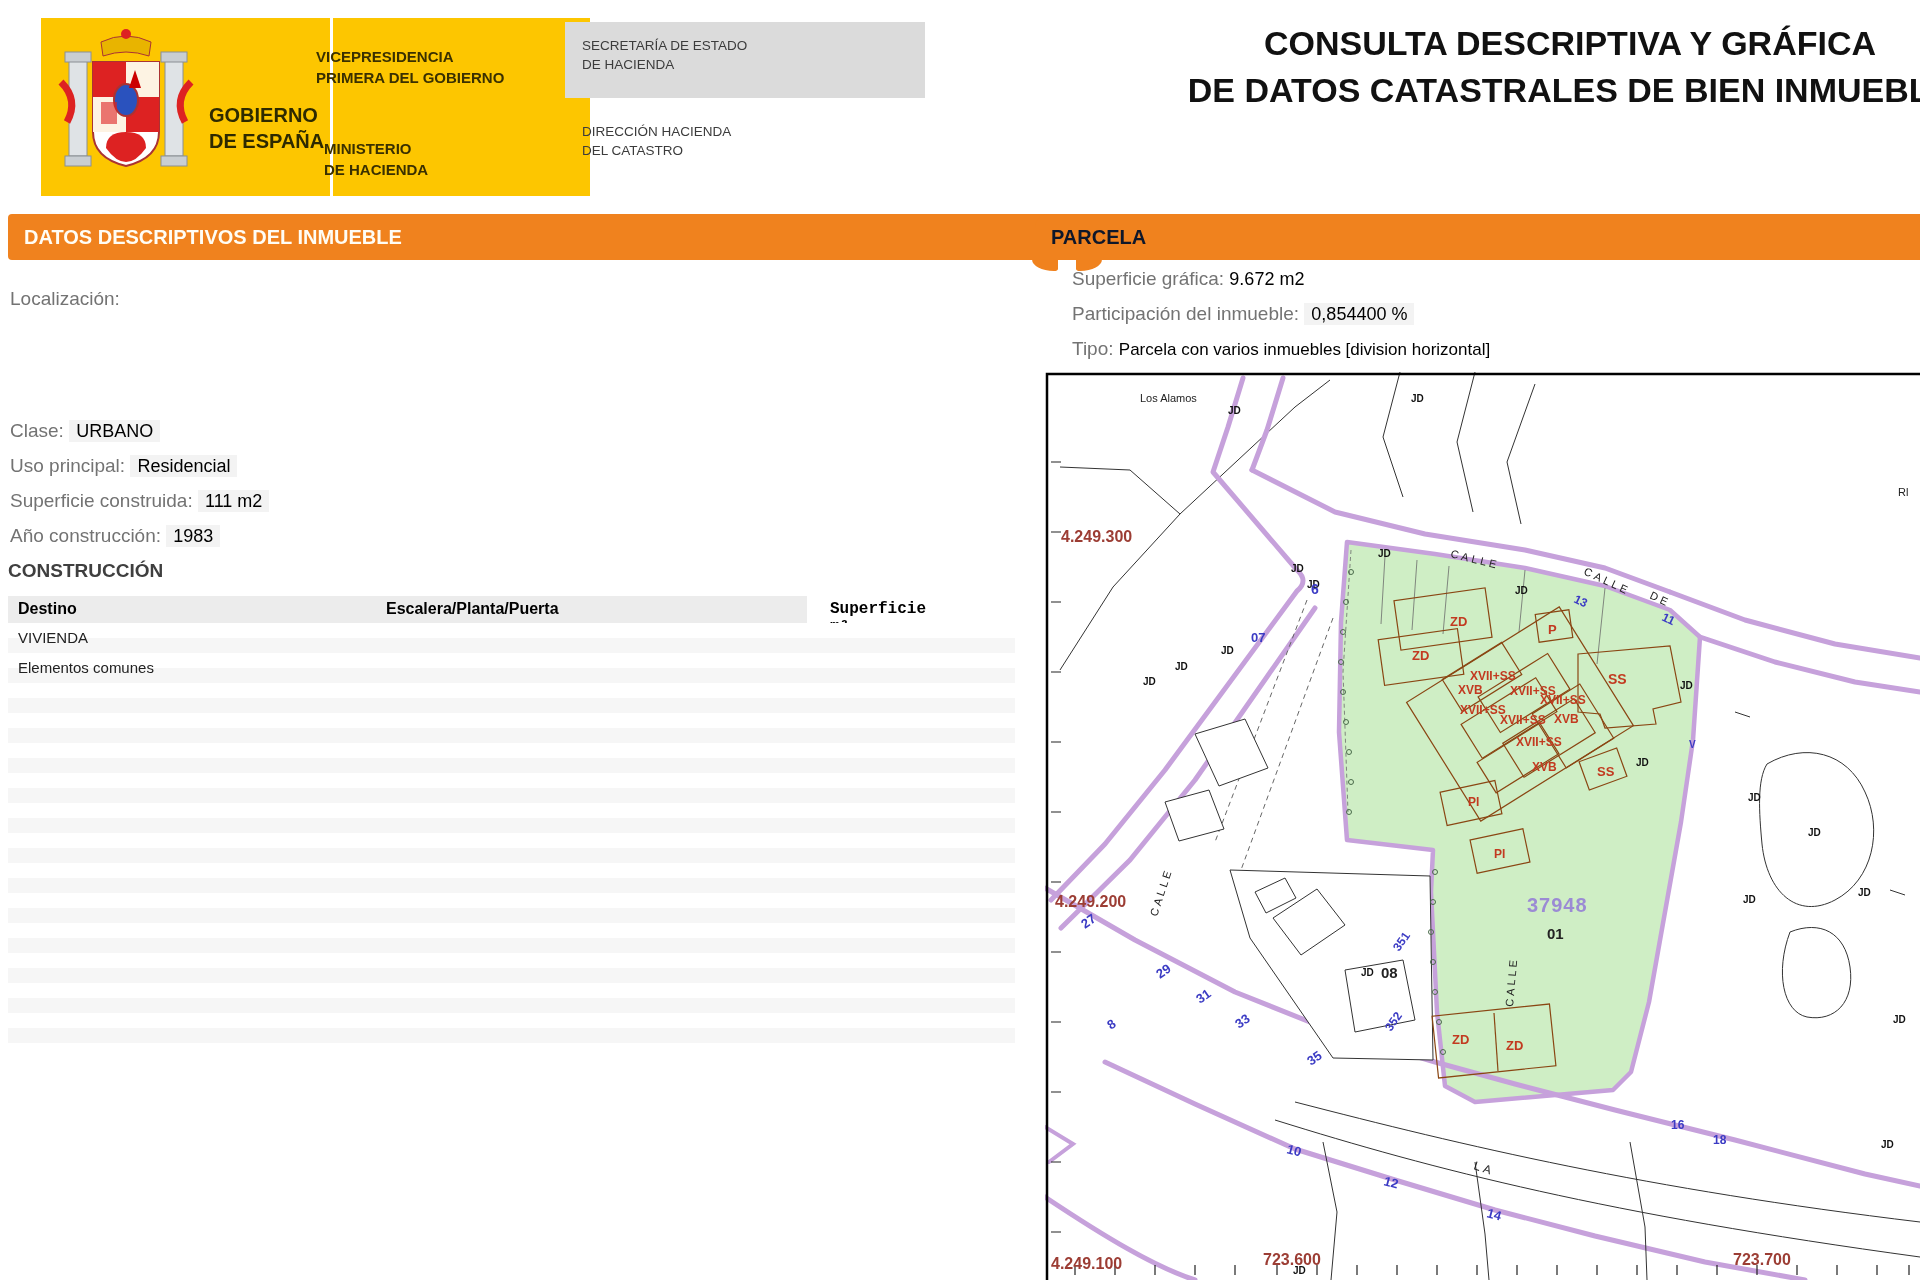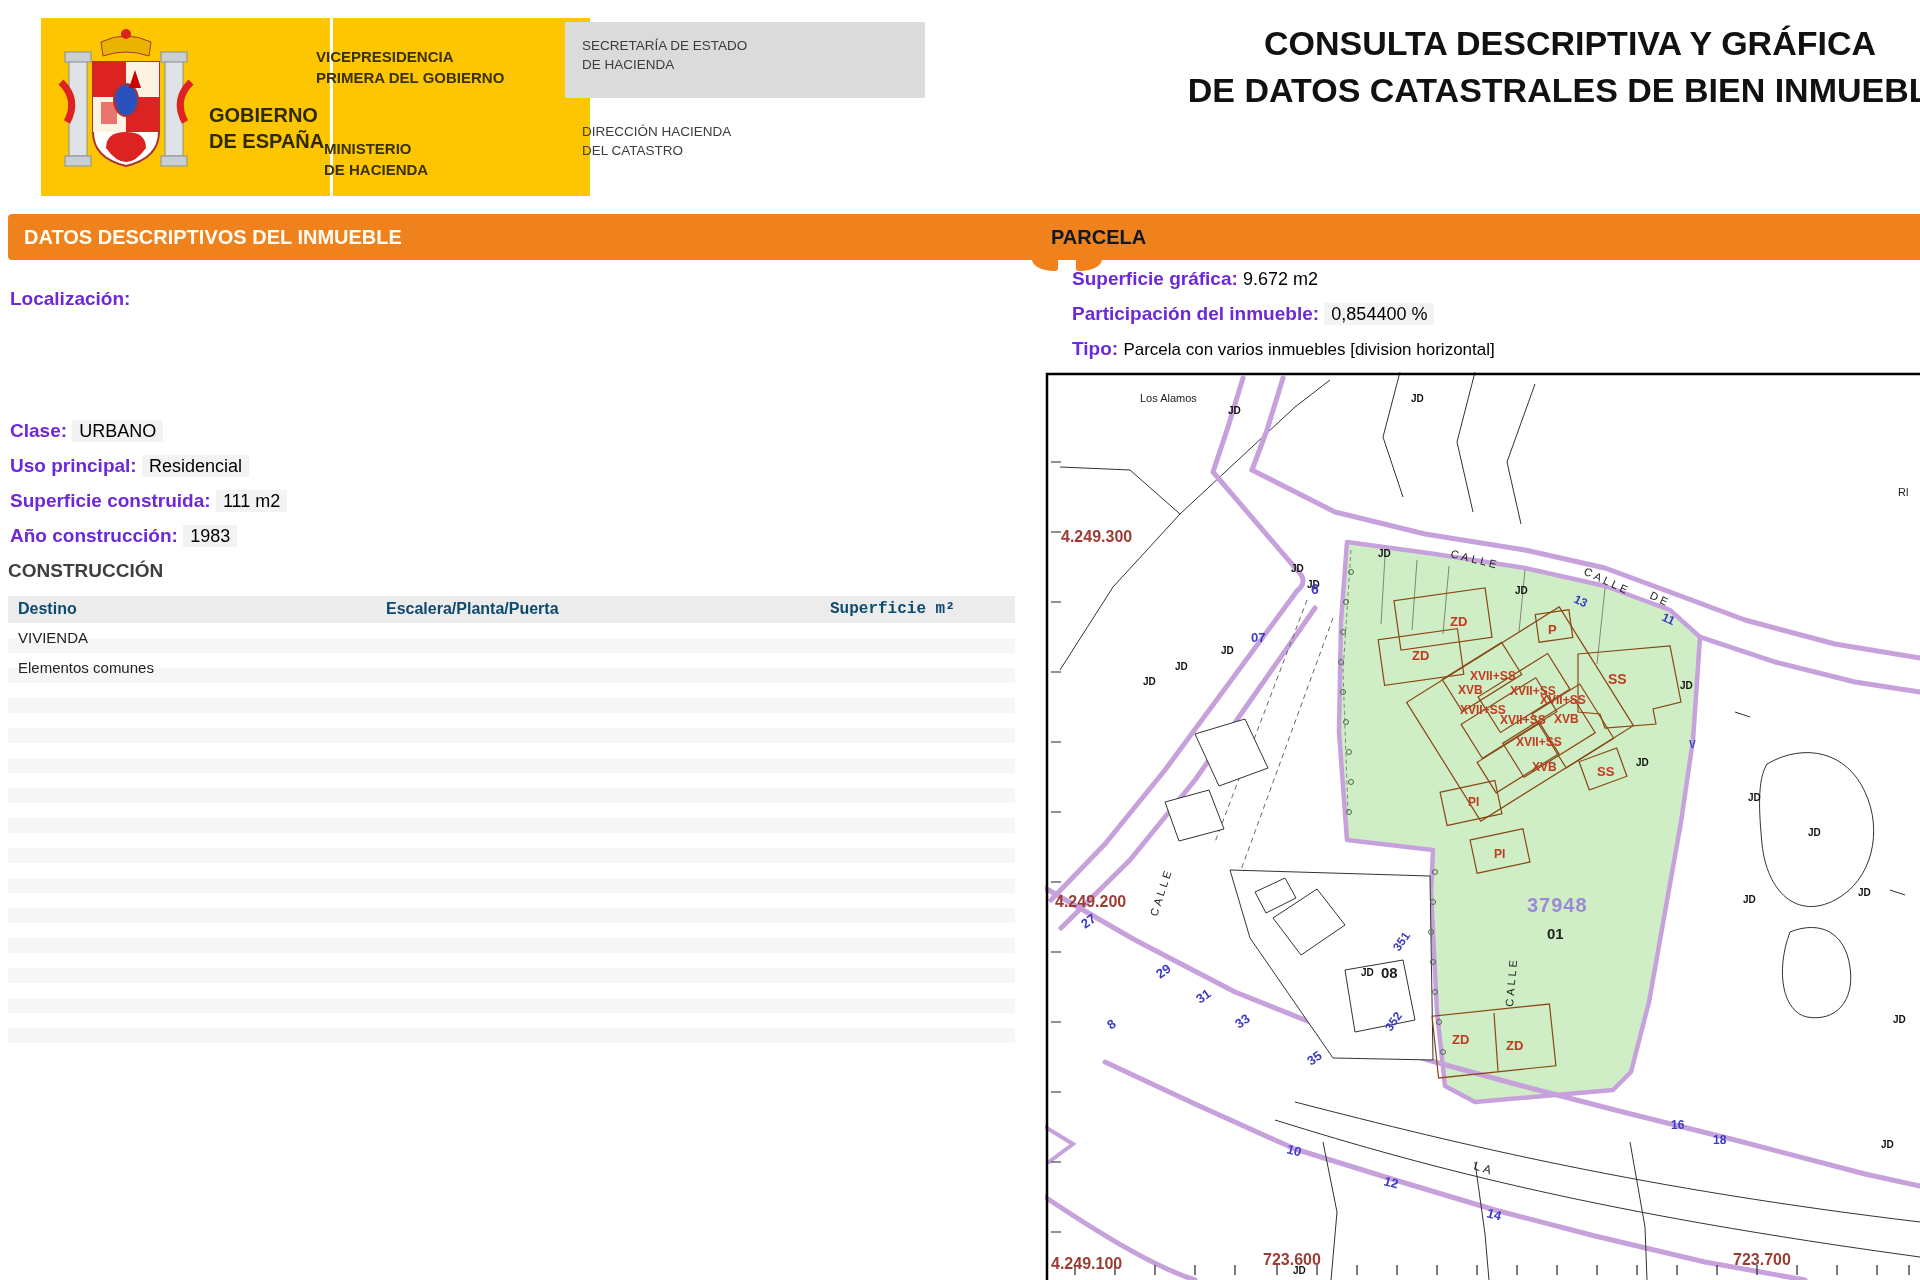--- a/index.html
+++ b/index.html
@@ -25,25 +25,25 @@
   .bar{position:absolute;top:214px;height:46px;background:#F0821E;color:#FFFDF5;
     font-size:20px;font-weight:bold;line-height:46px;padding-left:16px;box-sizing:border-box;}
   .bar-left{left:8px;width:1091px;border-radius:4px 14px 16px 4px;}
   .bar-left::after{content:"";position:absolute;right:-3px;bottom:-11px;width:26px;height:14px;
     background:#F0821E;border-radius:0 0 100% 20%;}
   .bar-right{left:1035px;width:885px;border-radius:14px 0 0 4px;color:#0f172a;}
   .bar-right::after{content:"";position:absolute;left:-3px;bottom:-11px;width:26px;height:14px;
     background:#F0821E;border-radius:0 0 20% 100%;}
   
   .fld{position:absolute;font-size:19px;}
-  .lbl{font-weight:bold;color:#6d28d9;}
+  .lbl{font-weight:normal;color:#737373;}
   .val{font-size:18px;color:#000;background:#f3f3f3;padding:1px 7px;}
   .construccion{position:absolute;left:8px;top:560px;font-size:19px;font-weight:bold;color:#3f3f3f;}
-  .tbl-head{position:absolute;left:8px;top:596px;width:1007px;height:27px;background:#ececec;
-    font-size:16px;font-weight:bold;color:#0c4a6e;}
+  .tbl-head{position:absolute;left:8px;top:596px;width:799px;height:27px;background:#ececec;
+    font-size:16px;font-weight:bold;color:#000000;}
   .tbl-head span{position:absolute;top:4px;}
   .th1{left:10px;} .th2{left:378px;} .th3{left:822px;font-family:Liberation Mono, monospace;}
   .tbl-body{position:absolute;left:8px;top:623px;width:1007px;height:420px;
     background:repeating-linear-gradient(#ffffff 0 15px,#f6f6f6 15px 30px);}
   .tbl-row{position:absolute;left:10px;font-size:15px;color:#222;}
   
   .pp{left:1072px;}
   
   .map{position:absolute;left:1045px;top:372px;width:875px;height:908px;background:#fff;}
   .map svg{display:block;}

